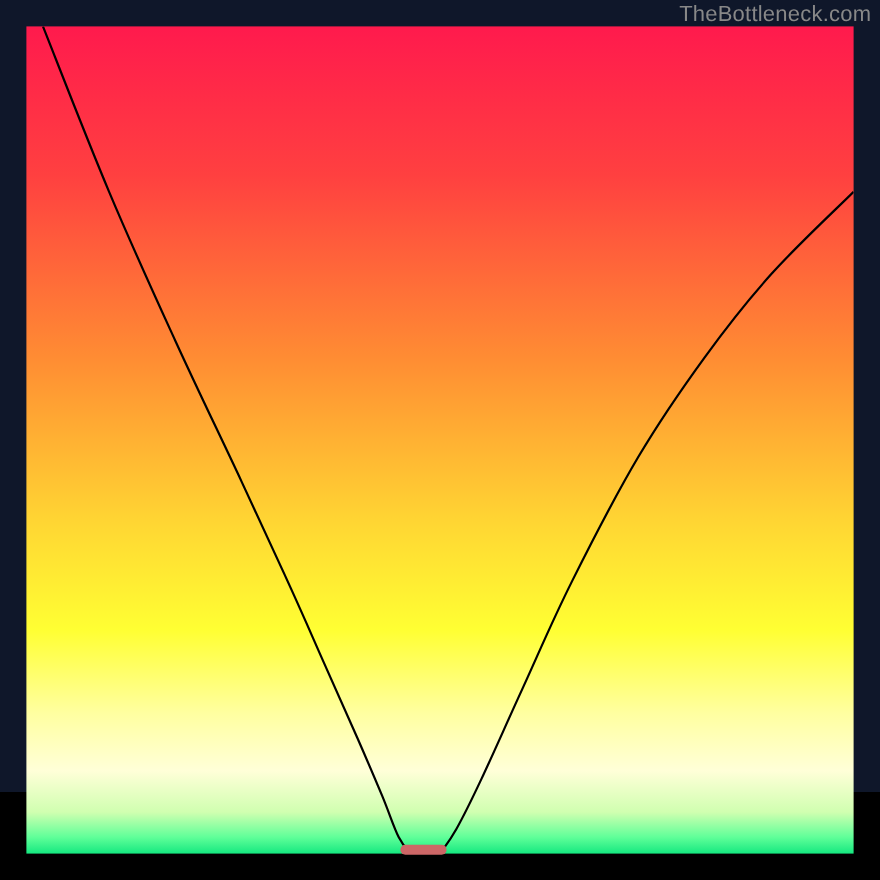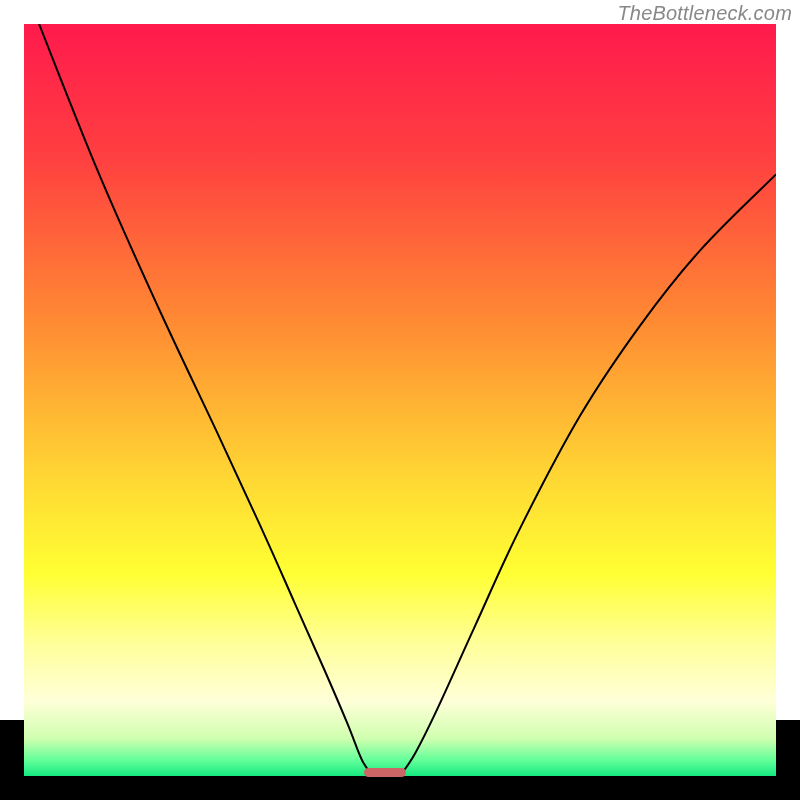--- a/index.html
+++ b/index.html
@@ -8,22 +8,21 @@
     width: 800px;
     height: 800px;
     overflow: hidden;
     background: #000;
     font-family: Arial, Helvetica, sans-serif;
   }
   .frame {
     position: absolute;
     left: 0; top: 0;
     width: 800px; height: 720px;
-    background: #ffffff;
-    font-style: italic;
+    background: #0f172a;
   }
   .plot {
     position: absolute;
     left: 24px;
     top: 24px;
     width: 752px;
     height: 752px;
     
   }
   .watermark {

